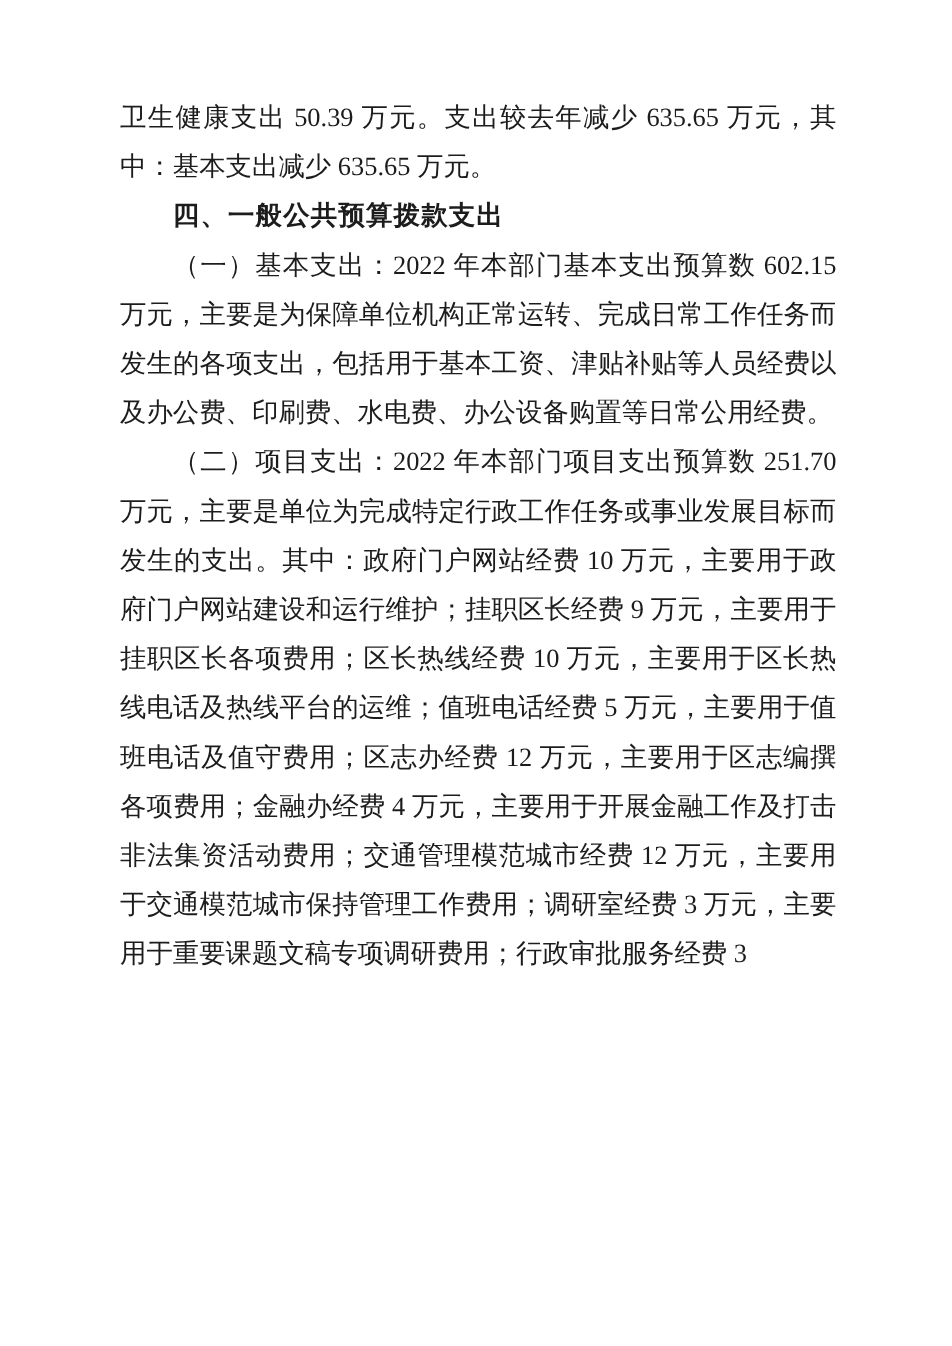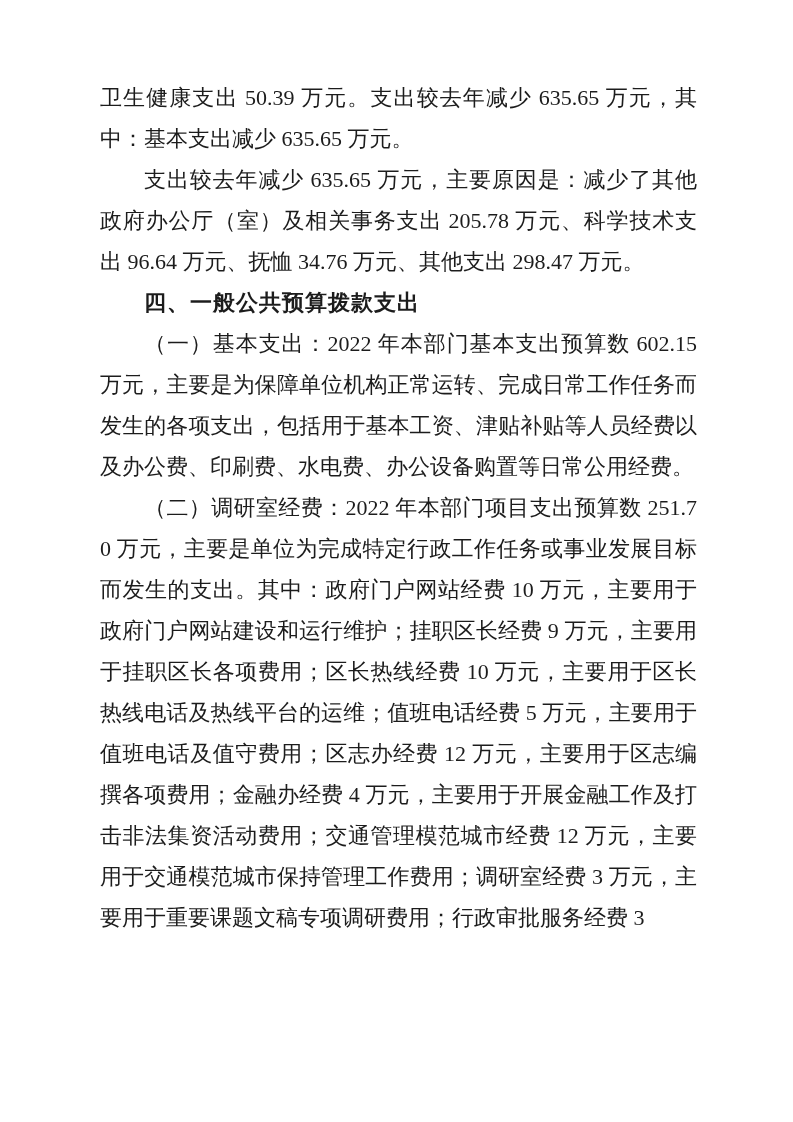--- a/index.html
+++ b/index.html
@@ -41,18 +41,17 @@
   strong.lead {
     font-weight: 400;
   }
 </style>
 </head>
 <body>
 
 <div class="page">
   <div class="content" id="content">
       <p class="body">卫生健康支出 50.39 万元。支出较去年减少 635.65 万元，其中：基本支出减少 635.65 万元。</p>
-      <p class="body indent">支出较去年减少 635.65 万元，主要原因是：减少了其他政府办公厅（室）及相关事务支出 205.78 万元、科学技术支出 96.64 万元、抚恤 34.76 万元、其他支出 298.47 万元。</p>
       <h2 class="heading">四、一般公共预算拨款支出</h2>
       <p class="body indent"><strong class="lead">（一）基本支出：</strong>2022 年本部门基本支出预算数 602.15 万元，主要是为保障单位机构正常运转、完成日常工作任务而发生的各项支出，包括用于基本工资、津贴补贴等人员经费以及办公费、印刷费、水电费、办公设备购置等日常公用经费。</p>
-      <p class="body indent"><strong class="lead">（二）调研室经费：</strong>2022 年本部门项目支出预算数 251.70 万元，主要是单位为完成特定行政工作任务或事业发展目标而发生的支出。其中：政府门户网站经费 10 万元，主要用于政府门户网站建设和运行维护；挂职区长经费 9 万元，主要用于挂职区长各项费用；区长热线经费 10 万元，主要用于区长热线电话及热线平台的运维；值班电话经费 5 万元，主要用于值班电话及值守费用；区志办经费 12 万元，主要用于区志编撰各项费用；金融办经费 4 万元，主要用于开展金融工作及打击非法集资活动费用；交通管理模范城市经费 12 万元，主要用于交通模范城市保持管理工作费用；调研室经费 3 万元，主要用于重要课题文稿专项调研费用；行政审批服务经费 3</p>
+      <p class="body indent"><strong class="lead">（二）项目支出：</strong>2022 年本部门项目支出预算数 251.70 万元，主要是单位为完成特定行政工作任务或事业发展目标而发生的支出。其中：政府门户网站经费 10 万元，主要用于政府门户网站建设和运行维护；挂职区长经费 9 万元，主要用于挂职区长各项费用；区长热线经费 10 万元，主要用于区长热线电话及热线平台的运维；值班电话经费 5 万元，主要用于值班电话及值守费用；区志办经费 12 万元，主要用于区志编撰各项费用；金融办经费 4 万元，主要用于开展金融工作及打击非法集资活动费用；交通管理模范城市经费 12 万元，主要用于交通模范城市保持管理工作费用；调研室经费 3 万元，主要用于重要课题文稿专项调研费用；行政审批服务经费 3</p>
     </div>
 </div>
 
 </body></html>

